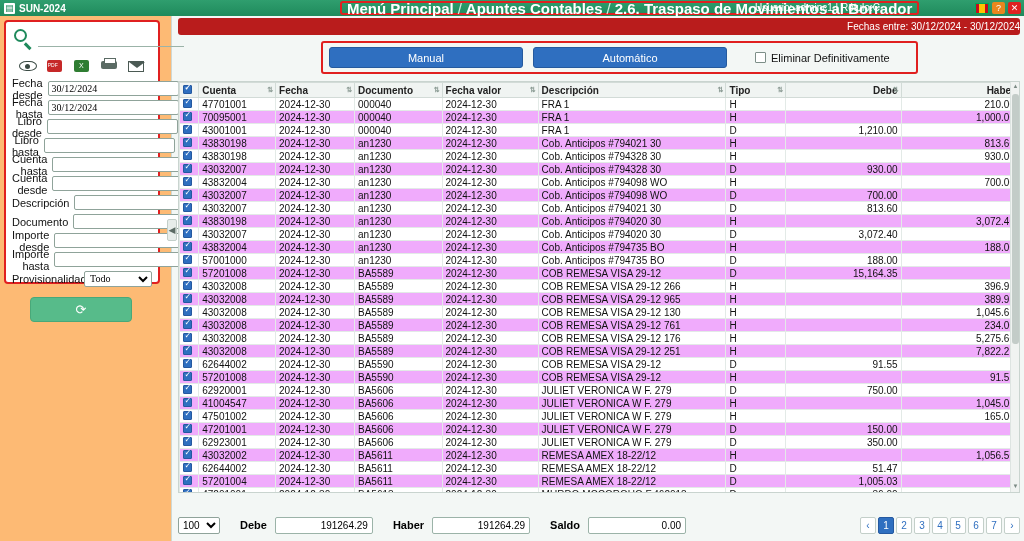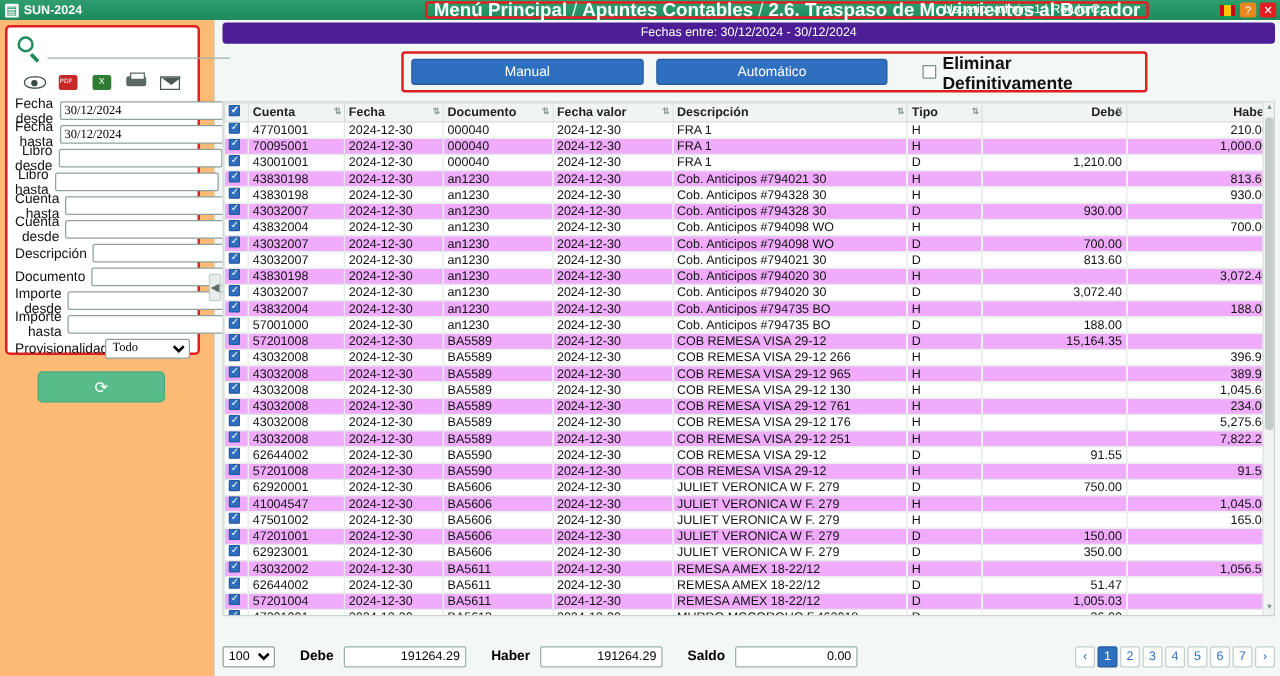--- a/index.html
+++ b/index.html
@@ -140,42 +140,42 @@
     position: absolute; left: 167px; top: 203px;
     width: 10px; height: 22px;
     background: #e7edea; border: 1px solid #c3cfc9;
     border-radius: 2px; color: #5b6b64;
     font-size: 9px; text-align: center; line-height: 21px;
   }
 
   
   .main { position: absolute; left: 178px; top: 18px; right: 4px; bottom: 2px; }
   .datebanner {
-    height: 17px; background: #4c1d95; color: #fff;
-    text-align: center; font-size: 10px; line-height: 17px;
+    height: 17px; background: #b91c1c; color: #fff;
+    text-align: right; font-size: 10px; line-height: 17px;
     border-radius: 3px; width: 100%;
   }
   .modebar {
     position: relative; margin-top: 9px; height: 33px;
   }
   .modebox {
     position: absolute; left: 143px; top: -3px;
     width: 597px; height: 33px;
     border: 2px solid #e02020; border-radius: 3px;
     display: flex; align-items: center; padding: 0 6px; gap: 10px;
   }
   .modebtn {
     width: 194px; height: 21px;
     background: #2f6fc0; color: #fff;
     border: 1px solid #255a9e; border-radius: 3px;
     font-size: 11px; text-align: center; line-height: 20px;
   }
   .chkwrap { display: flex; align-items: center; gap: 5px; margin-left: 18px; }
   .chkbox { width: 11px; height: 11px; border: 1px solid #7d8f88; background: #fff; border-radius: 1px; }
-  .chklabel { font-size: 14px; font-weight: bold; color: #111; }
+  .chklabel { font-size: 11px; font-weight: normal; color: #111; }
 
   
   .tablewrap {
     margin-top: 4px;
     height: 412px;
     background: #fff;
     border: 1px solid #c9d4cf;
     position: relative;
     overflow: hidden;
   }

